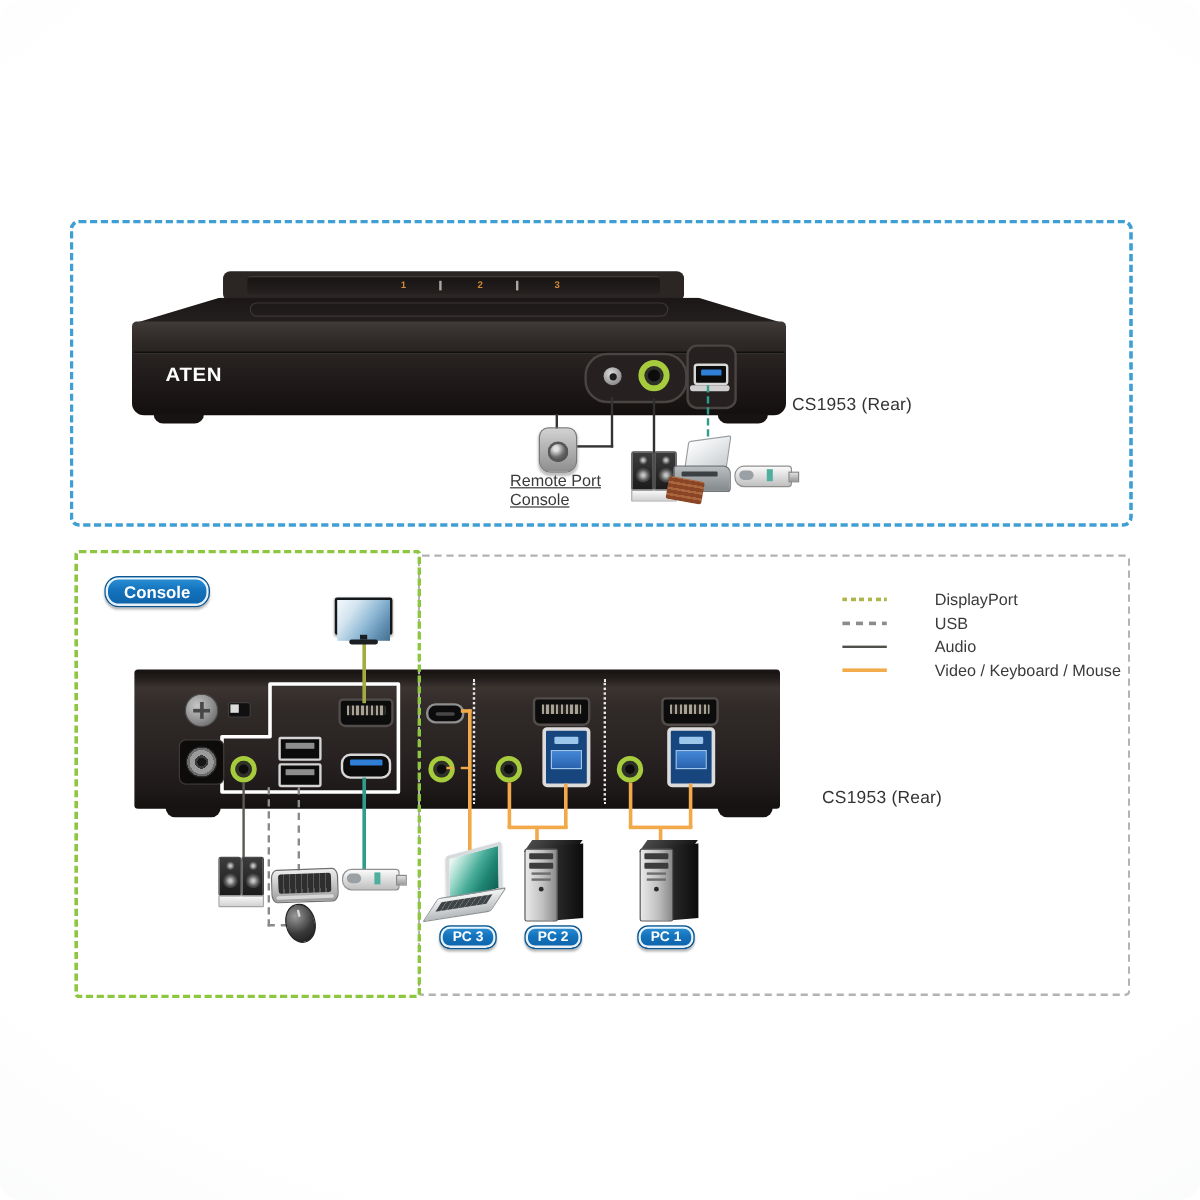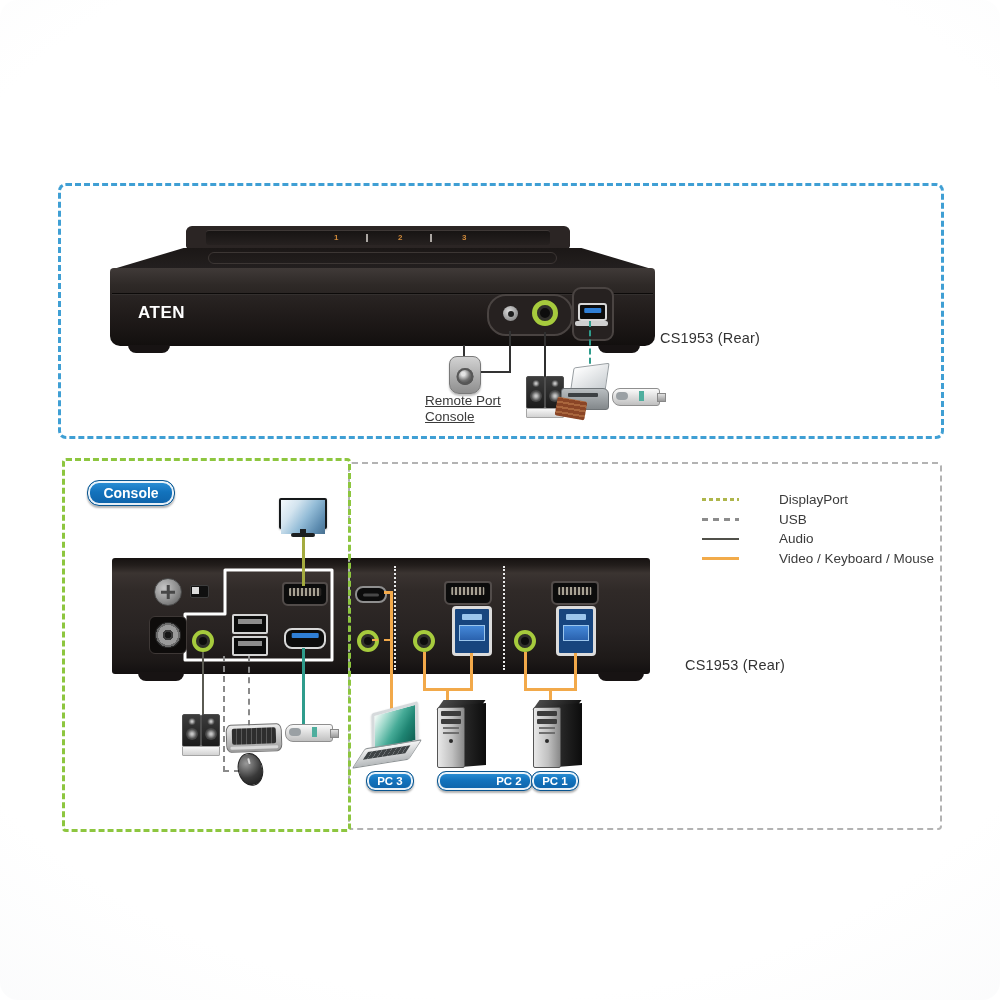--- a/index.html
+++ b/index.html
@@ -396,16 +396,16 @@
     <div class="tw-front">
         <div class="bay"></div>
         <div class="bay"></div>
         <div class="slot"></div>
         <div class="slot"></div>
         <div class="pwr"></div>
       </div>
   </div>
 
   <div class="badge pc-badge" style="left:366px; top:771px;">PC 3</div>
-  <div class="badge pc-badge" style="left:437px; top:771px;padding-left:48px;">PC 2</div>
+  <div class="badge pc-badge" style="left:437px; top:771px;">PC 2</div>
   <div class="badge pc-badge" style="left:531px; top:771px;">PC 1</div>
 
 </div>
 
 </body></html>

